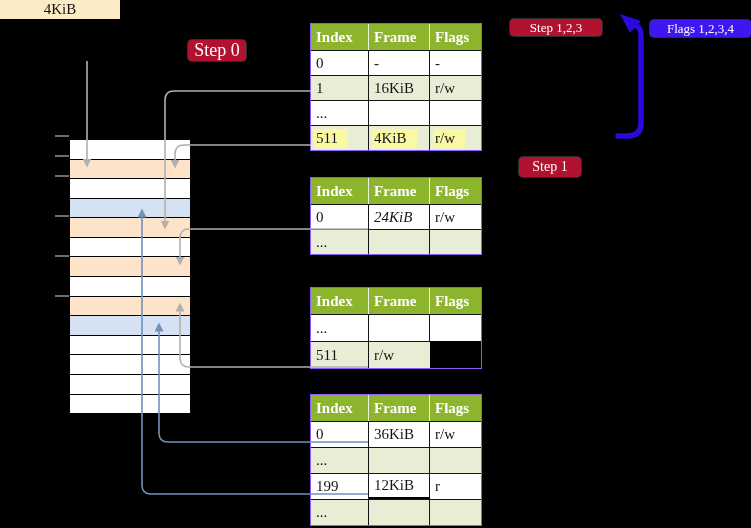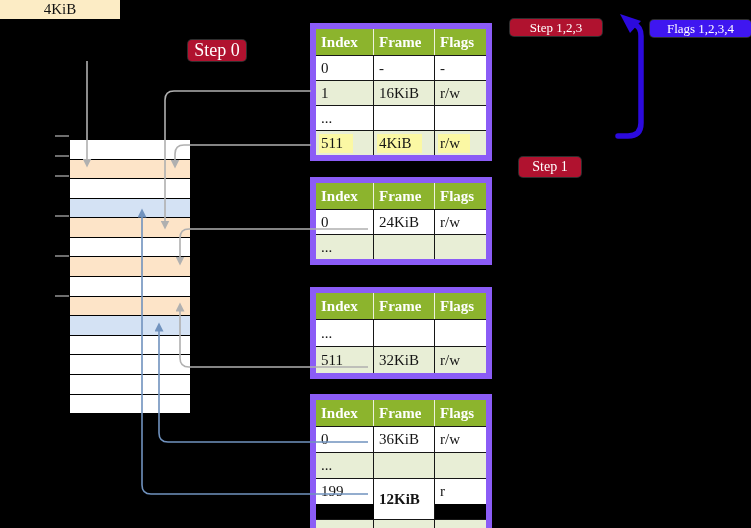--- a/index.html
+++ b/index.html
@@ -31,21 +31,21 @@
     position:absolute;left:70px;top:140px;width:120px;height:273px;
     display:flex;flex-direction:column;z-index:1;
   }
   .mem-row{flex:1;border-bottom:1px solid #000;}
   .mem-row:last-child{border-bottom:none;}
   .mem-white{background:#ffffff;}
   .mem-orange{background:var(--strip-orange);}
   .mem-blue{background:var(--strip-blue);}
   .tick{position:absolute;left:55px;width:14px;height:2px;background:#6e6e6e;z-index:1;}
   
-  .ptable{position:absolute;border:6px solid #8b5cf6;z-index:2;background:#000;}
+  .ptable{position:absolute;border:1px solid #8b5cf6;z-index:2;background:#000;}
   .prow{display:grid;grid-template-columns:58px 61px 51px;}
   .pcell{
     font-size:15px;color:#141414;padding-left:5px;box-sizing:border-box;
     border-right:1px solid #161616;border-top:1px solid #161616;
     display:flex;align-items:center;overflow:hidden;white-space:nowrap;
   }
   .pcell:last-child{border-right:none;}
   .phead .pcell{
     background:var(--header-green);color:#fff;font-weight:bold;
     border-right:1px solid #eef2dd;border-top:none;
@@ -154,21 +154,21 @@
       <div class="ptable" style="left: 310px; top: 177px;">
         <div class="prow phead">
           <div class="pcell" style="height: 26px;">Index</div>
           <div class="pcell" style="height: 26px;">Frame</div>
           <div class="pcell" style="height: 26px;">Flags</div>
         </div>
         <div class="prow">
           <div class="pcell rw-white" style="height: 25px;">
             <span>0</span>
           </div>
-          <div class="pcell rw-white" style="height: 25px;">
+          <div class="pcell rw-white" style="height: 25px; font-style: italic;">
             <span>24KiB</span>
           </div>
           <div class="pcell rw-white" style="height: 25px;">
             <span>r/w</span>
           </div>
         </div>
         <div class="prow">
           <div class="pcell rw-shade" style="height: 25px;">
             <span>...</span>
           </div>
@@ -187,23 +187,20 @@
             <span>...</span>
           </div>
           <div class="pcell rw-white" style="height: 27px;"></div>
           <div class="pcell rw-white" style="height: 27px;"></div>
         </div>
         <div class="prow">
           <div class="pcell rw-shade" style="height: 27px;">
             <span>511</span>
           </div>
           <div class="pcell rw-shade" style="height: 27px;">
-            <span>32KiB</span>
-          </div>
-          <div class="pcell rw-shade" style="height: 27px;">
             <span>r/w</span>
           </div>
         </div>
       </div>
       <div class="ptable" style="left: 310px; top: 394px;">
         <div class="prow phead">
           <div class="pcell" style="height: 26px;">Index</div>
           <div class="pcell" style="height: 26px;">Frame</div>
           <div class="pcell" style="height: 26px;">Flags</div>
         </div>
@@ -222,21 +219,21 @@
           <div class="pcell rw-shade" style="height: 26px;">
             <span>...</span>
           </div>
           <div class="pcell rw-shade" style="height: 26px;"></div>
           <div class="pcell rw-shade" style="height: 26px;"></div>
         </div>
         <div class="prow">
           <div class="pcell rw-white" style="height: 26px;">
             <span>199</span>
           </div>
-          <div class="pcell rw-white" style="height: 41px; font-weight: bold;">
+          <div class="pcell rw-white" style="height: 24px;">
             <span>12KiB</span>
           </div>
           <div class="pcell rw-white" style="height: 26px;">
             <span>r</span>
           </div>
         </div>
         <div class="prow">
           <div class="pcell rw-shade" style="height: 26px;">
             <span>...</span>
           </div>

